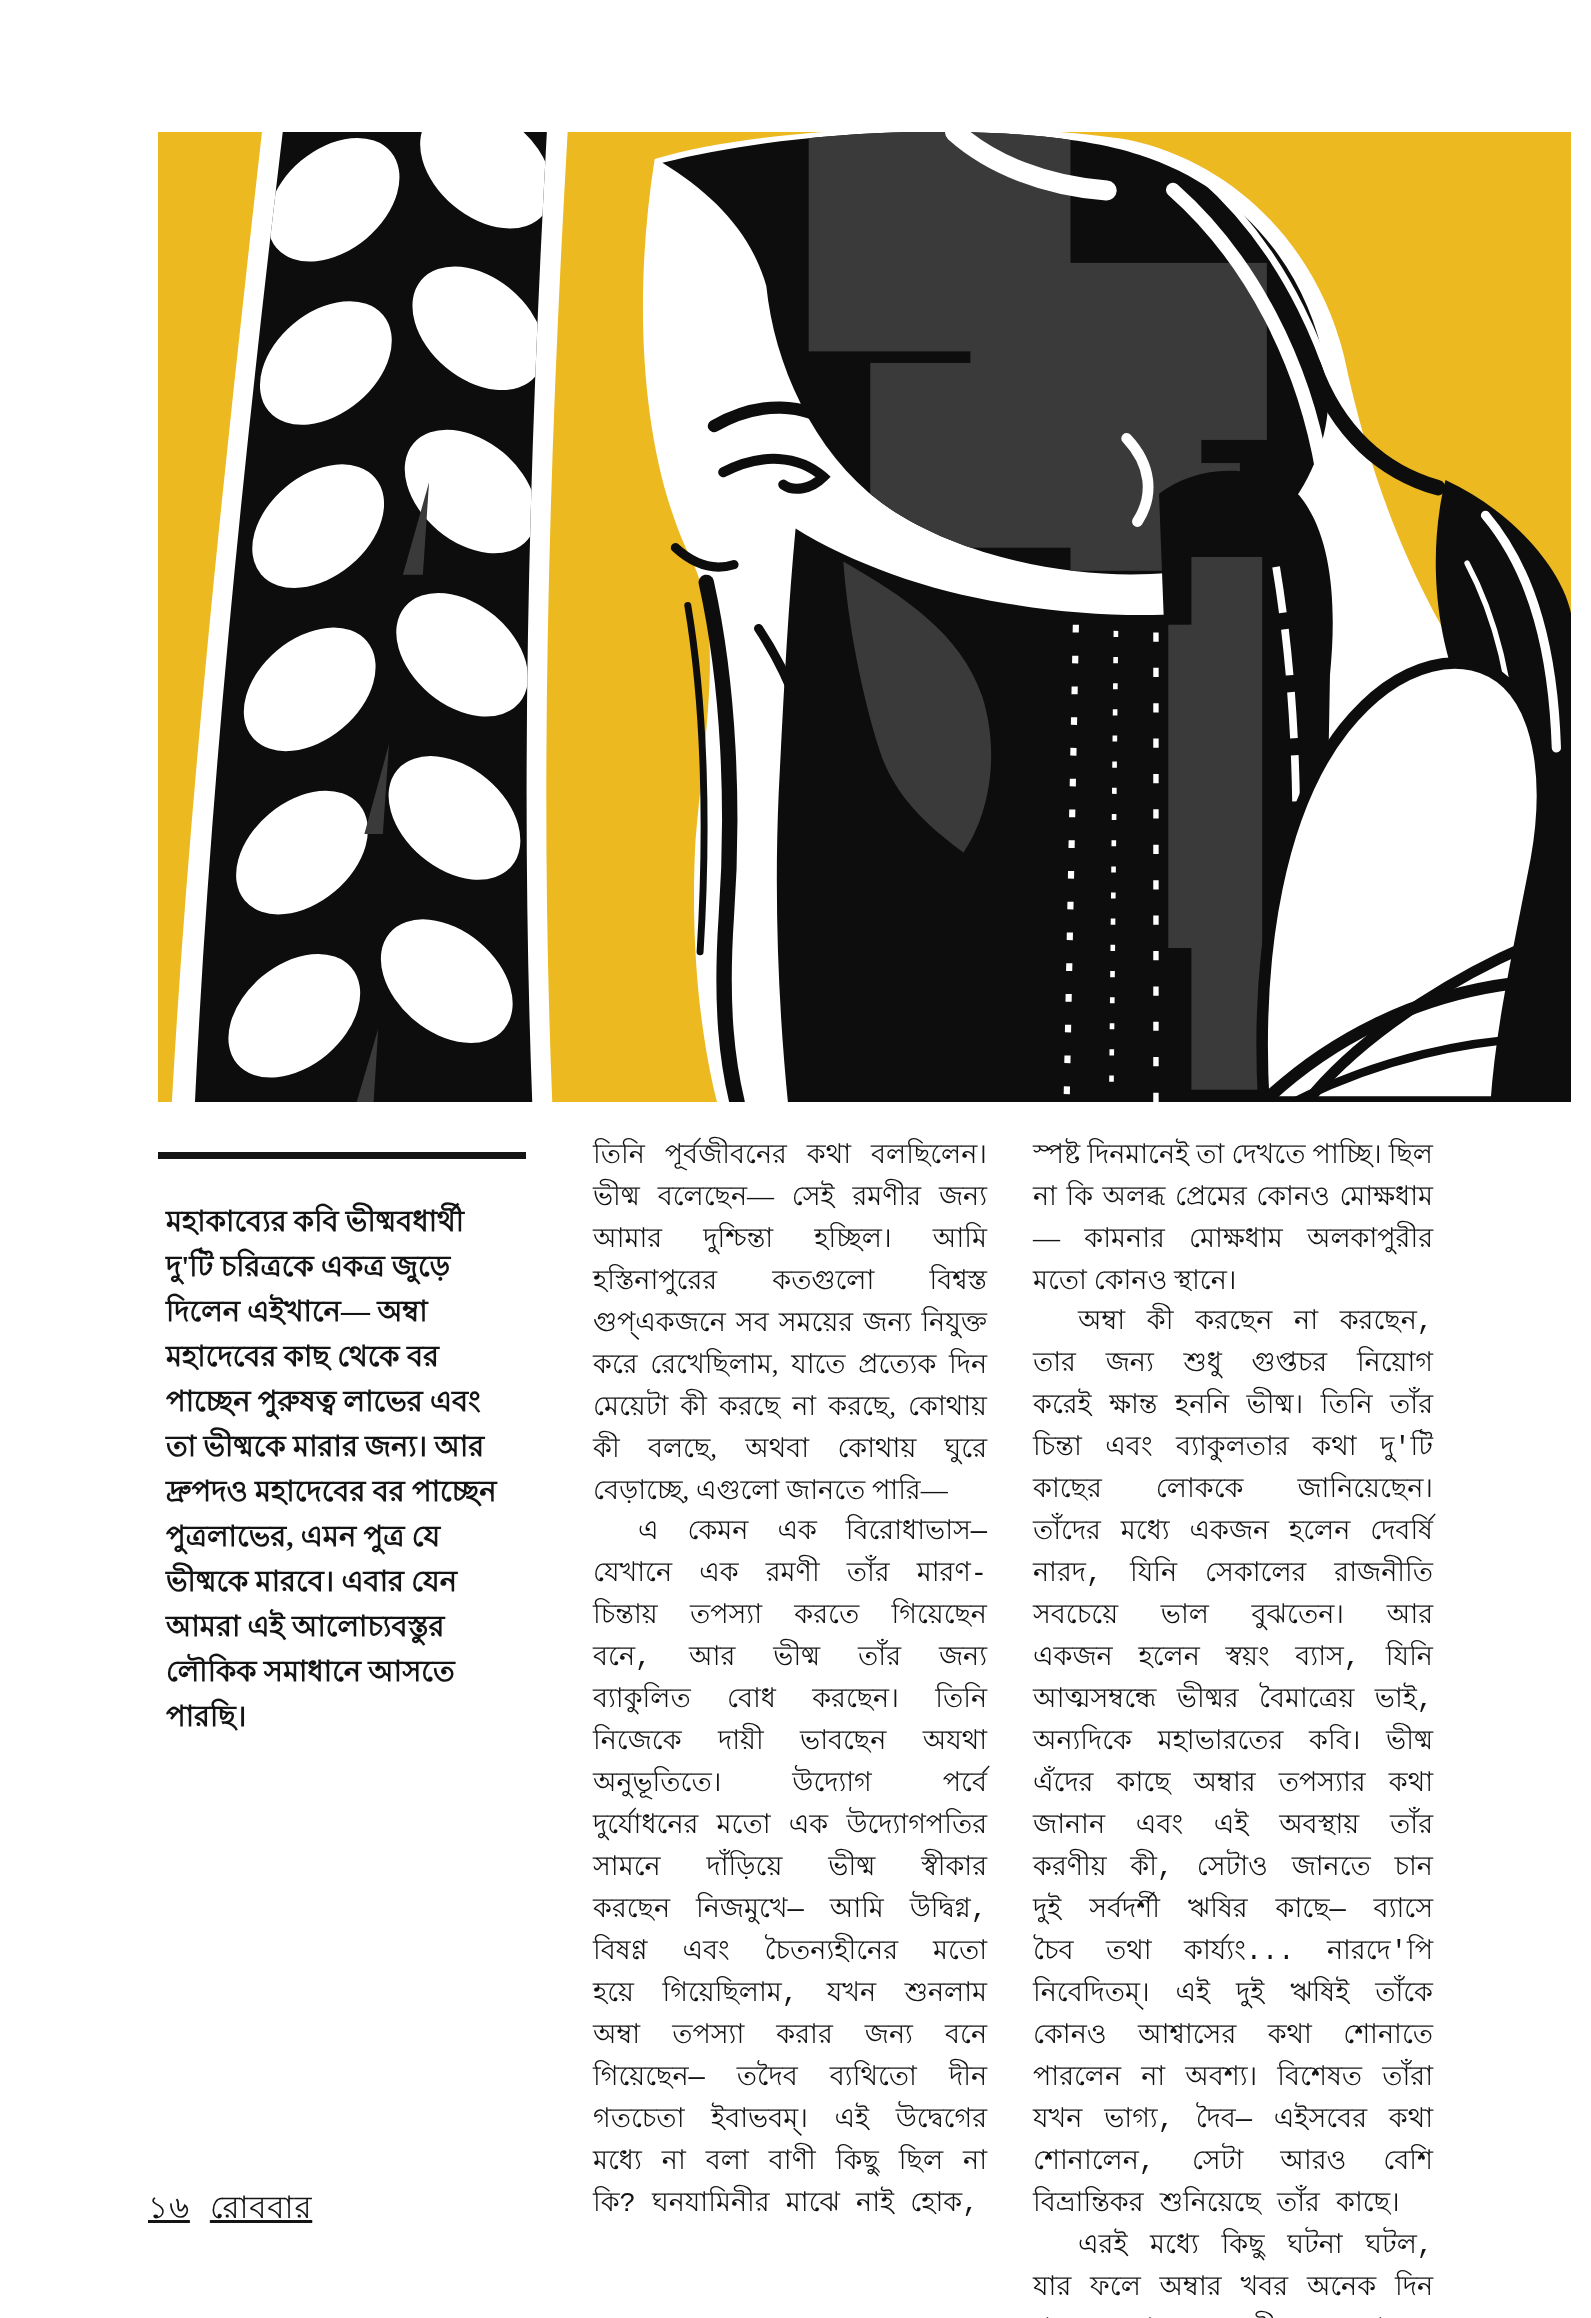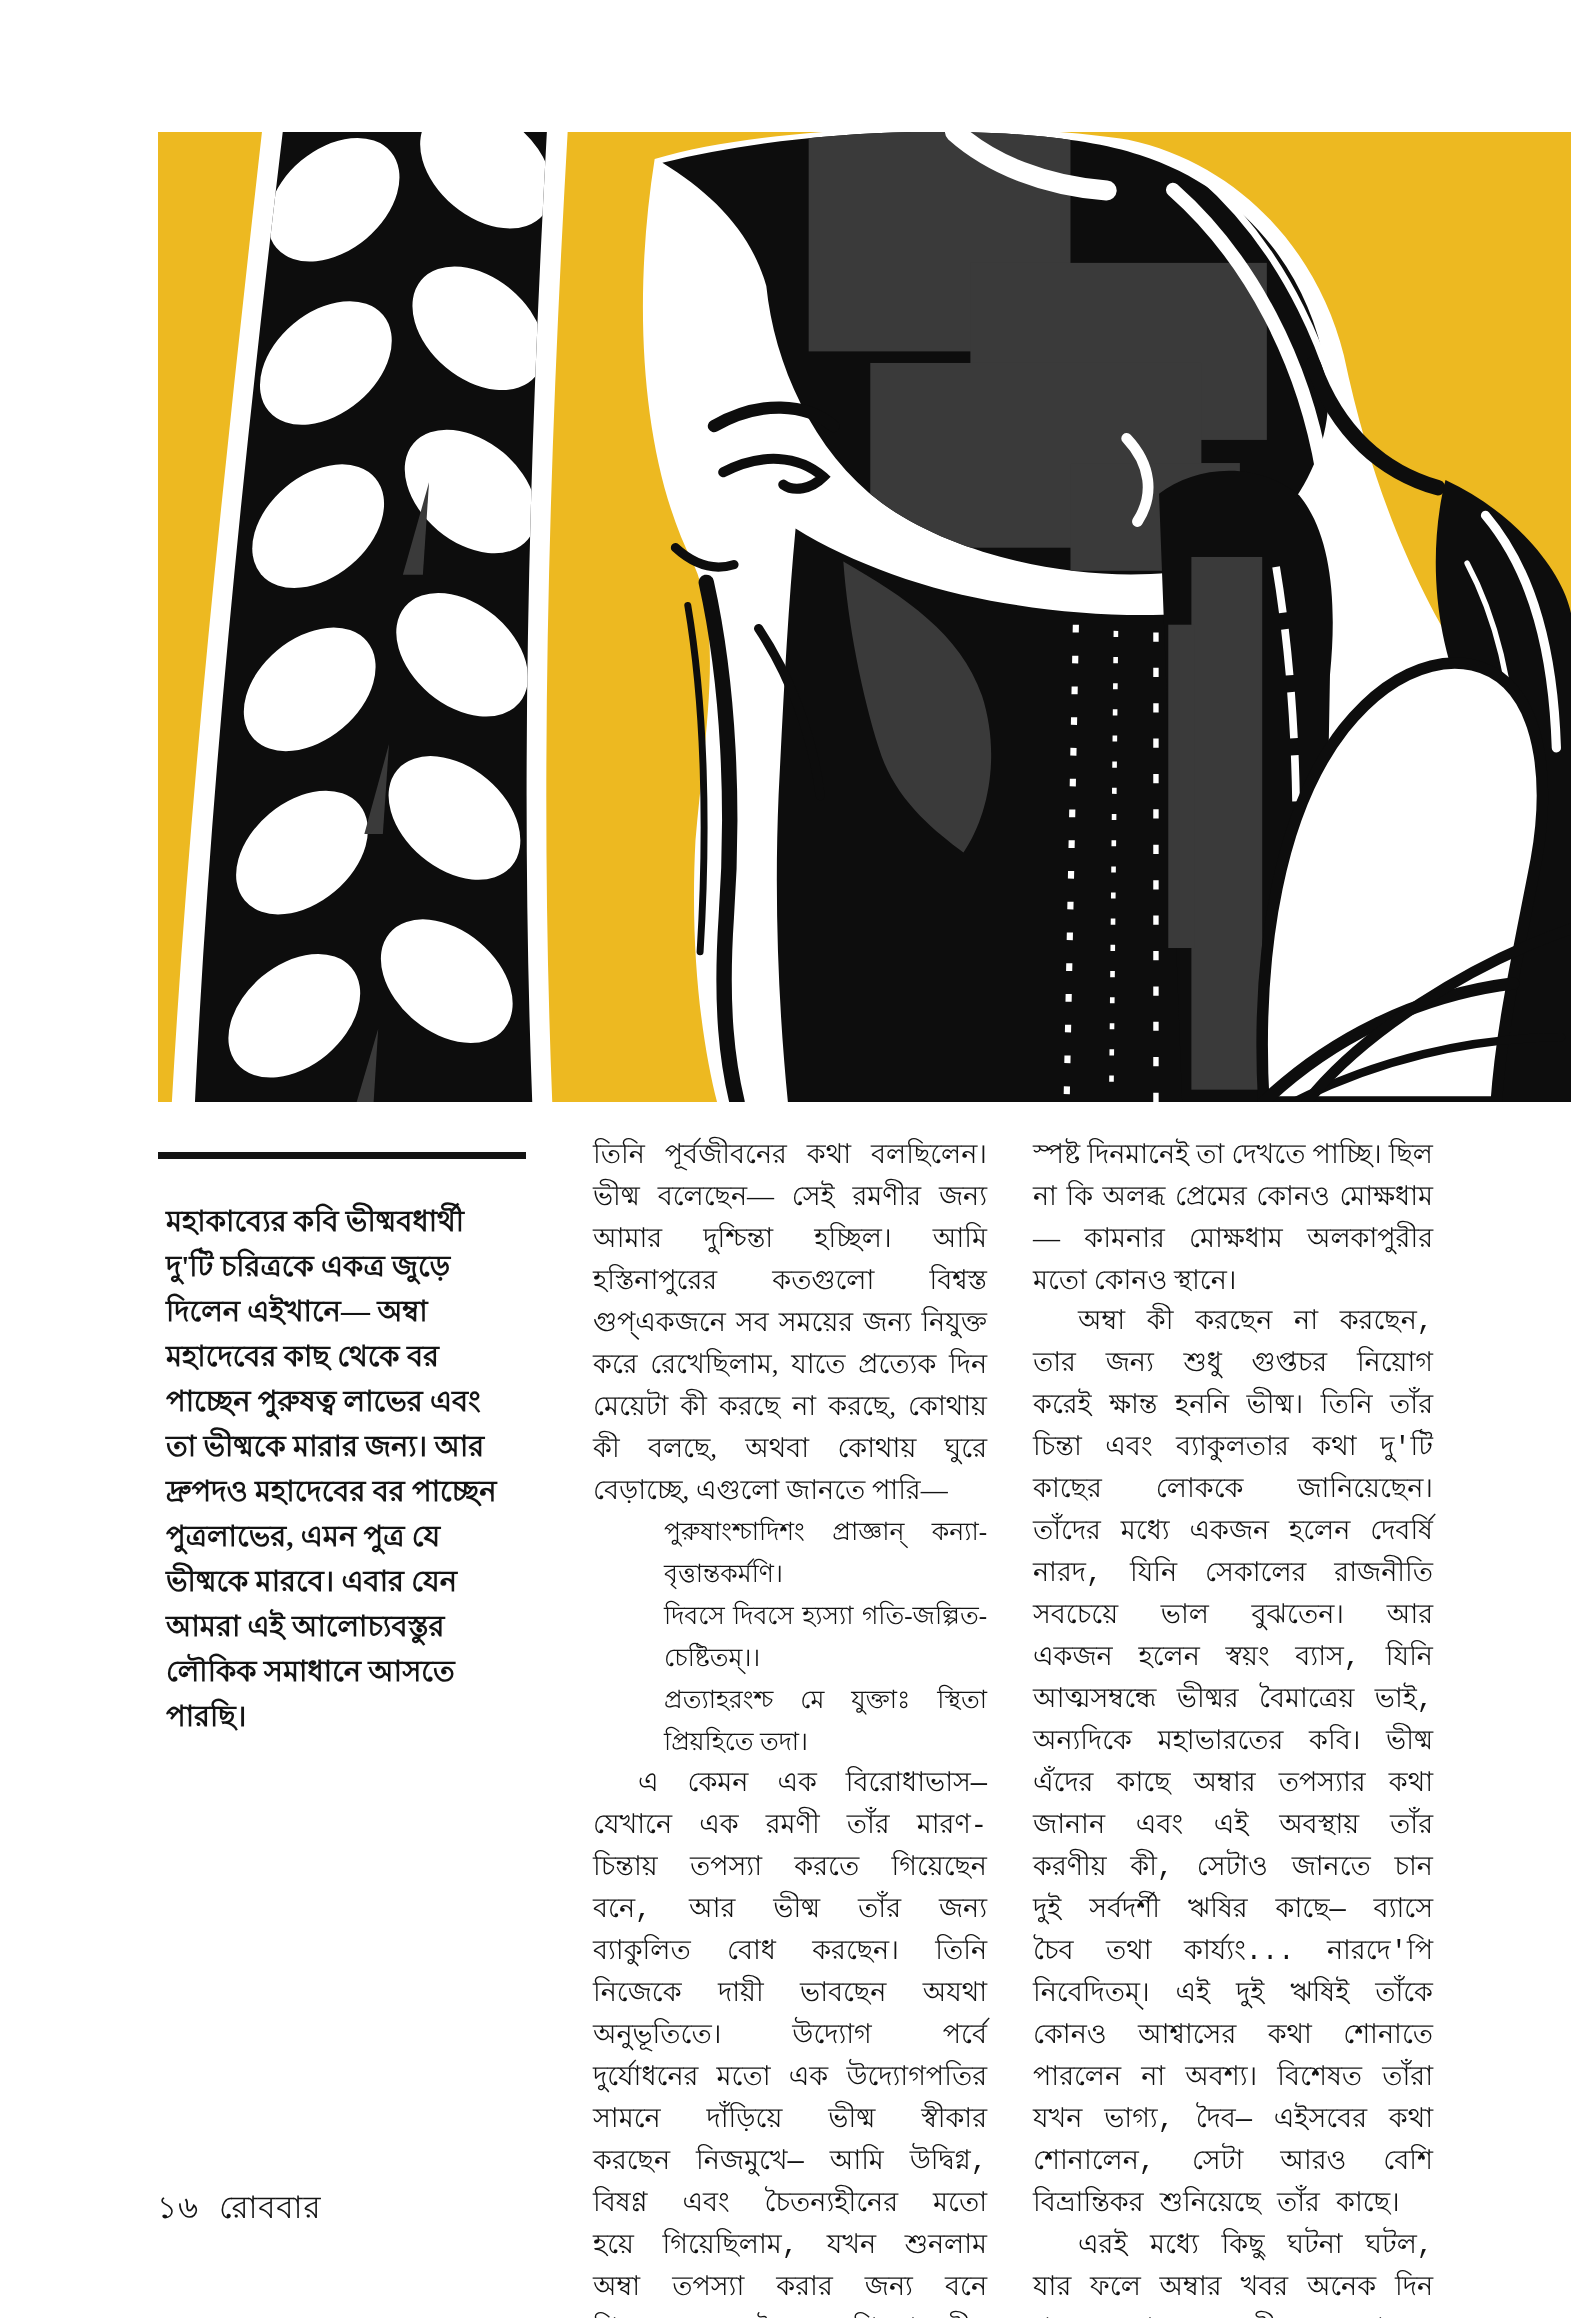--- a/index.html
+++ b/index.html
@@ -10,21 +10,21 @@
   .col{position:absolute;text-align:justify;}
   .standfirst{left:158px;top:1152px;width:368px;}
   .standfirst .rule{height:7px;background:#141414;margin-bottom:40px;}
   .standfirst p{margin:8px;font-weight:bold;font-size:29px;line-height:45px;text-align:left;}
   .bodycol{font-size:27px;line-height:42px;}
   .col2{left:593px;top:1133px;width:394px;}
   .col3{left:1033px;top:1133px;width:400px;}
   .bodycol p{margin:0;}
   .bodycol p.ind{text-indent:45px;font-family:Liberation Mono, monospace;}
   .verse{padding-left:71px;font-size:25px;line-height:42px;}
-  .footer{position:absolute;left:157px;top:2183px;font-size:31px;letter-spacing:0.8px;}
+  .footer{position:absolute;left:148px;top:2183px;font-size:31px;letter-spacing:0.8px;text-decoration:underline;}
   .footer .num{margin-right:20px;}
 </style>
 </head>
 <body>
 
 <div class="page">
 
   <div class="illustration">
     <svg viewBox="0 0 1835 1260" preserveAspectRatio="none">
       <defs>
@@ -115,25 +115,20 @@
     </svg>
   </div>
 
   <div class="col standfirst">
     <div class="rule"></div>
     <p>মহাকাব্যের কবি ভীষ্মবধার্থী দু'টি চরিত্রকে একত্র জুড়ে দিলেন এইখানে— অম্বা মহাদেবের কাছ থেকে বর পাচ্ছেন পুরুষত্ব লাভের এবং তা ভীষ্মকে মারার জন্য। আর দ্রুপদও মহাদেবের বর পাচ্ছেন পুত্রলাভের, এমন পুত্র যে ভীষ্মকে মারবে। এবার যেন আমরা এই আলোচ্যবস্তুর লৌকিক সমাধানে আসতে পারছি।</p>
   </div>
 
   <div class="col bodycol col2">
     <p>তিনি পূর্বজীবনের কথা বলছিলেন। ভীষ্ম বলেছেন— সেই রমণীর জন্য আমার দুশ্চিন্তা হচ্ছিল। আমি হস্তিনাপুরের কতগুলো বিশ্বস্ত গুপ্একজনে সব সময়ের জন্য নিযুক্ত করে রেখেছিলাম, যাতে প্রত্যেক দিন মেয়েটা কী করছে না করছে, কোথায় কী বলছে, অথবা কোথায় ঘুরে বেড়াচ্ছে, এগুলো জানতে পারি—</p>
-    <div class="verse">
-      <div>পুরুষাংশ্চাদিশং প্রাজ্ঞান্ কন্যা-বৃত্তান্তকর্মণি।</div>
-      <div>দিবসে দিবসে হ্যস্যা গতি-জল্পিত-চেষ্টিতম্।।</div>
-      <div>প্রত্যাহরংশ্চ মে যুক্তাঃ স্থিতা প্রিয়হিতে তদা।</div>
-    </div>
     <p class="ind">এ কেমন এক বিরোধাভাস— যেখানে এক রমণী তাঁর মারণ-চিন্তায় তপস্যা করতে গিয়েছেন বনে, আর ভীষ্ম তাঁর জন্য ব্যাকুলিত বোধ করছেন। তিনি নিজেকে দায়ী ভাবছেন অযথা অনুভূতিতে। উদ্যোগ পর্বে দুর্যোধনের মতো এক উদ্যোগপতির সামনে দাঁড়িয়ে ভীষ্ম স্বীকার করছেন নিজমুখে— আমি উদ্বিগ্ন, বিষণ্ণ এবং চৈতন্যহীনের মতো হয়ে গিয়েছিলাম, যখন শুনলাম অম্বা তপস্যা করার জন্য বনে গিয়েছেন— তদৈব ব্যথিতো দীন গতচেতা ইবাভবম্। এই উদ্বেগের মধ্যে না বলা বাণী কিছু ছিল না কি? ঘনযামিনীর মাঝে নাই হোক,</p>
   </div>
 
   <div class="col bodycol col3">
     <p>স্পষ্ট দিনমানেই তা দেখতে পাচ্ছি। ছিল না কি অলব্ধ প্রেমের কোনও মোক্ষধাম— কামনার মোক্ষধাম অলকাপুরীর মতো কোনও স্থানে।</p>
     <p class="ind">অম্বা কী করছেন না করছেন, তার জন্য শুধু গুপ্তচর নিয়োগ করেই ক্ষান্ত হননি ভীষ্ম। তিনি তাঁর চিন্তা এবং ব্যাকুলতার কথা দু'টি কাছের লোককে জানিয়েছেন। তাঁদের মধ্যে একজন হলেন দেবর্ষি নারদ, যিনি সেকালের রাজনীতি সবচেয়ে ভাল বুঝতেন। আর একজন হলেন স্বয়ং ব্যাস, যিনি আত্মসম্বন্ধে ভীষ্মর বৈমাত্রেয় ভাই, অন্যদিকে মহাভারতের কবি। ভীষ্ম এঁদের কাছে অম্বার তপস্যার কথা জানান এবং এই অবস্থায় তাঁর করণীয় কী, সেটাও জানতে চান দুই সর্বদর্শী ঋষির কাছে— ব্যাসে চৈব তথা কার্য্যং... নারদে'পি নিবেদিতম্। এই দুই ঋষিই তাঁকে কোনও আশ্বাসের কথা শোনাতে পারলেন না অবশ্য। বিশেষত তাঁরা যখন ভাগ্য, দৈব— এইসবের কথা শোনালেন, সেটা আরও বেশি বিভ্রান্তিকর শুনিয়েছে তাঁর কাছে।</p>
     <p class="ind">এরই মধ্যে কিছু ঘটনা ঘটল, যার ফলে অম্বার খবর অনেক দিন পরে পেলেন ভীষ্ম। আসলে হস্তিনাপুরে এর মধ্যে মারা গিয়েছেন বিচিত্রবীর্য, যাঁর সঙ্গে তাঁর অন্য দুই বোনের মতো অম্বারও বিয়ে হওয়ার কথা ছিল। অন্যদিকে অম্বার সঙ্গে কয়েকজন ব্রহ্মর্ষি ঋষির দেখা হল। তাঁরাও</p>
   </div>
 
   <div class="footer">

